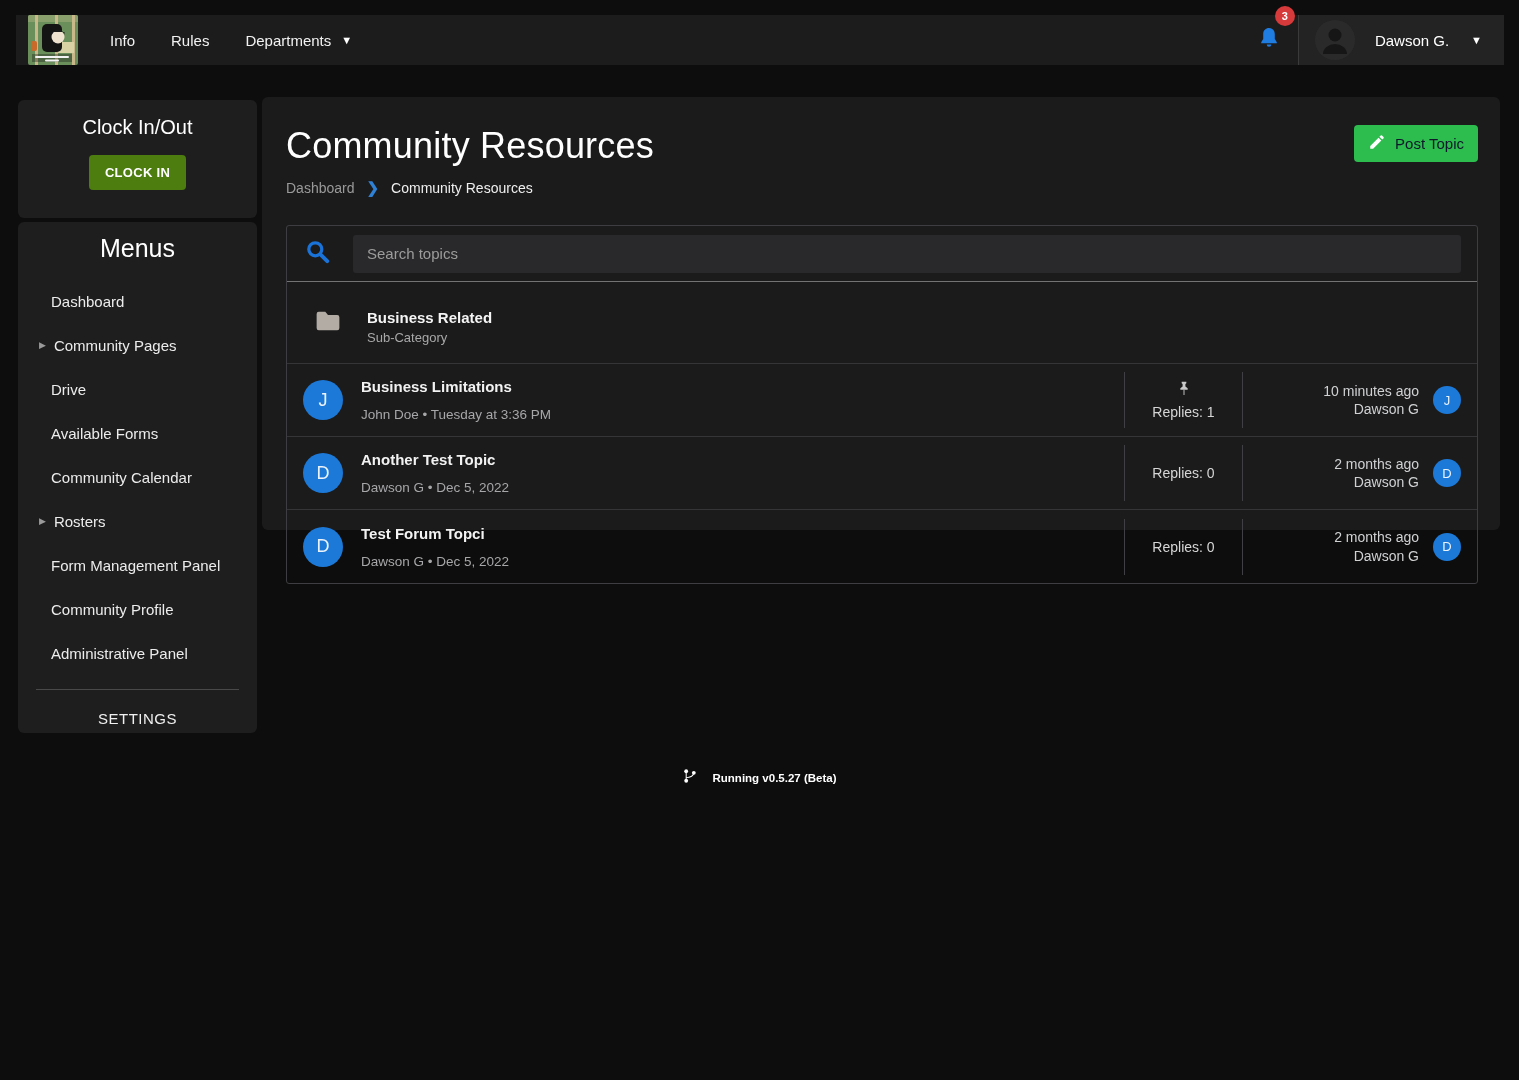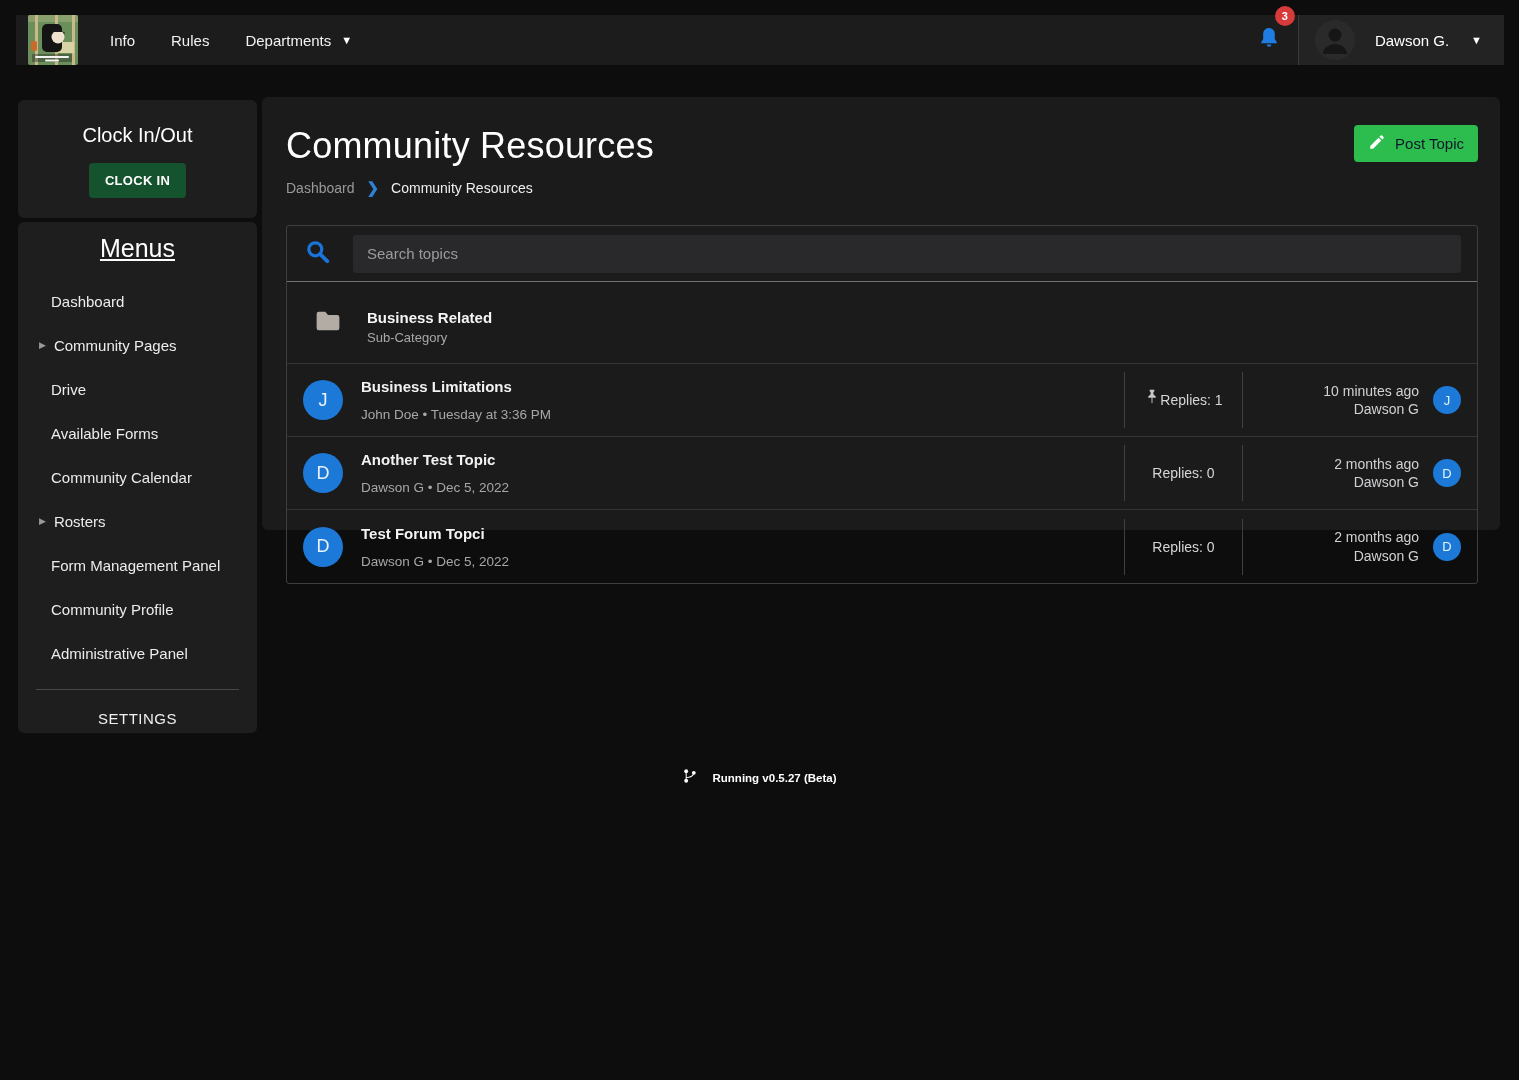--- a/index.html
+++ b/index.html
@@ -32,28 +32,28 @@
   .user-block { background:#232323; height:100%; display:flex; align-items:center; padding:0 22px 0 16px; gap:12px; cursor:pointer; }
   .user-avatar { width:40px; height:40px; border-radius:50%; background:#2a2a2a; overflow:hidden; }
   .user-name { font-size:15px; color:#fff; margin-left:8px; }
   .user-block .caret { margin-left:10px; }
 
   
   .card {
     position:absolute; left:18px; width:239px; background:#1e1e1f; border-radius:6px;
   }
   .card-clock { top:100px; height:118px; text-align:center; }
-  .card-clock h2 { font-size:20px; font-weight:400; color:#fff; margin-top:24px; }
+  .card-clock h2 { font-size:20px; font-weight:400; color:#fff; margin-top:16px; }
   .clock-btn {
-    margin-top:16px; background:#14532d; color:#fff; border:none; border-radius:4px;
+    margin-top:16px; background:#4d7c0f; color:#fff; border:none; border-radius:4px;
     padding:10px 16px; font-size:13px; font-weight:bold; letter-spacing:0.3px; cursor:pointer;
     font-family:"Liberation Sans", sans-serif;
   }
   .card-menus { top:222px; height:511px; }
-  .card-menus h2 { font-size:25px; font-weight:400; color:#fff; text-align:center; margin-top:12px;text-decoration:underline; }
+  .card-menus h2 { font-size:25px; font-weight:400; color:#fff; text-align:center; margin-top:12px; }
   .menu-list { margin-top:16px; }
   .menu-item {
     height:44px; display:flex; align-items:center; padding-left:33px; font-size:15px; color:#ececec; cursor:pointer;
   }
   .menu-item .tri { font-size:9px; color:#9a9a9a; margin-left:-12px; margin-right:8px; }
   .menu-sep { height:1px; background:#6e6e6e; margin:14px 18px 0 18px; opacity:0.55; }
   .settings-link { text-align:center; margin-top:20px; font-size:15px; color:#f0f0f0; letter-spacing:0.5px; cursor:pointer; }
 
   
   .main-panel {
@@ -86,21 +86,21 @@
 
   .topic-row { display:flex; align-items:center; height:73px; padding-left:16px; border-bottom:1px solid #353538; cursor:pointer; }
   .topic-row:last-child { border-bottom:none; }
   .avatar { border-radius:50%; background:#1c79d8; color:#eaf2fb; display:flex; align-items:center; justify-content:center; flex:0 0 auto; }
   .avatar.lg { width:40px; height:40px; font-size:18px; }
   .avatar.sm { width:28px; height:28px; font-size:13px; margin-left:14px; margin-right:16px; }
   .topic-text { margin-left:18px; flex:1; min-width:0; }
   .topic-title { font-size:15px; font-weight:bold; color:#f2f2f2; }
   .topic-meta { font-size:13.5px; color:#a7a7a9; margin-top:12px; }
   .replies-cell {
-    width:119px; height:56px; display:flex; flex-direction:row; justify-content:center; align-items:center;
+    width:119px; height:56px; display:flex; flex-direction:column; justify-content:center; align-items:center;
     border-left:1px solid #404044; border-right:1px solid #404044; flex:0 0 auto;
   }
   .replies-label { font-size:14px; color:#d6d6d6; }
   .pin { margin-bottom:2px; }
   .lastpost-cell { width:176px; text-align:right; font-size:14px; color:#d0d1d3; line-height:1.32; flex:0 0 auto; }
 
   
   .footer { position:absolute; top:768px; left:0; width:100%; text-align:center; }
   .footer-inner { display:inline-flex; align-items:center; gap:16px; }
   .footer-text { font-size:11.5px; font-weight:bold; color:#fff; }

